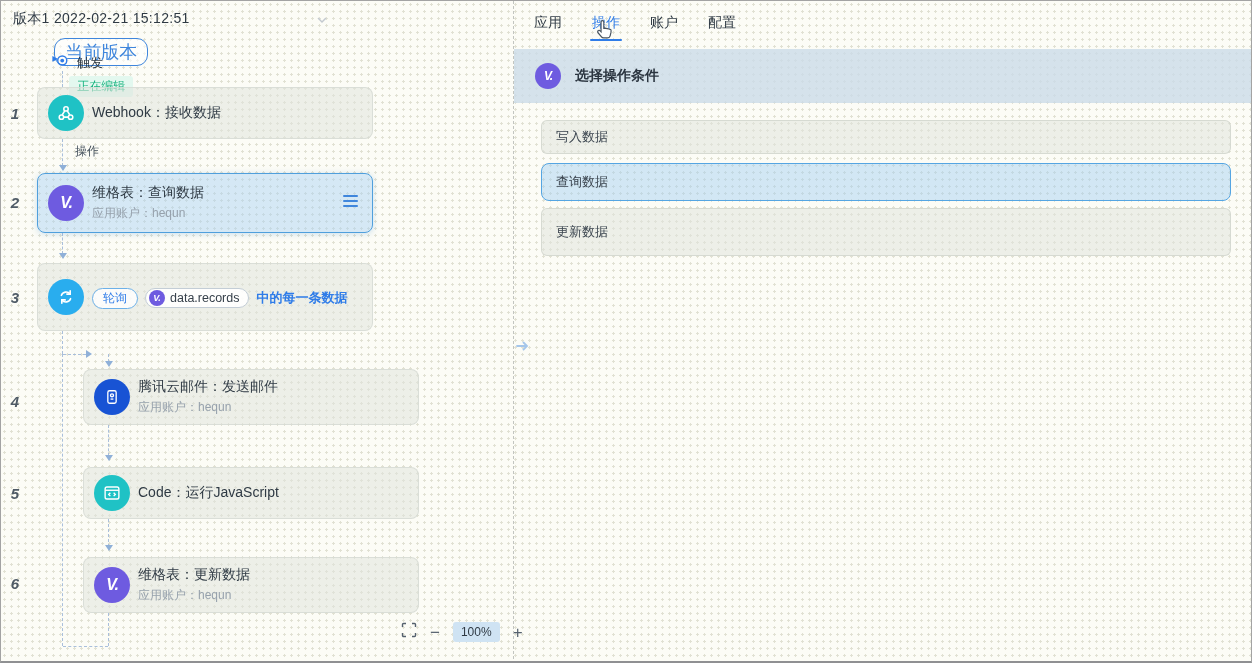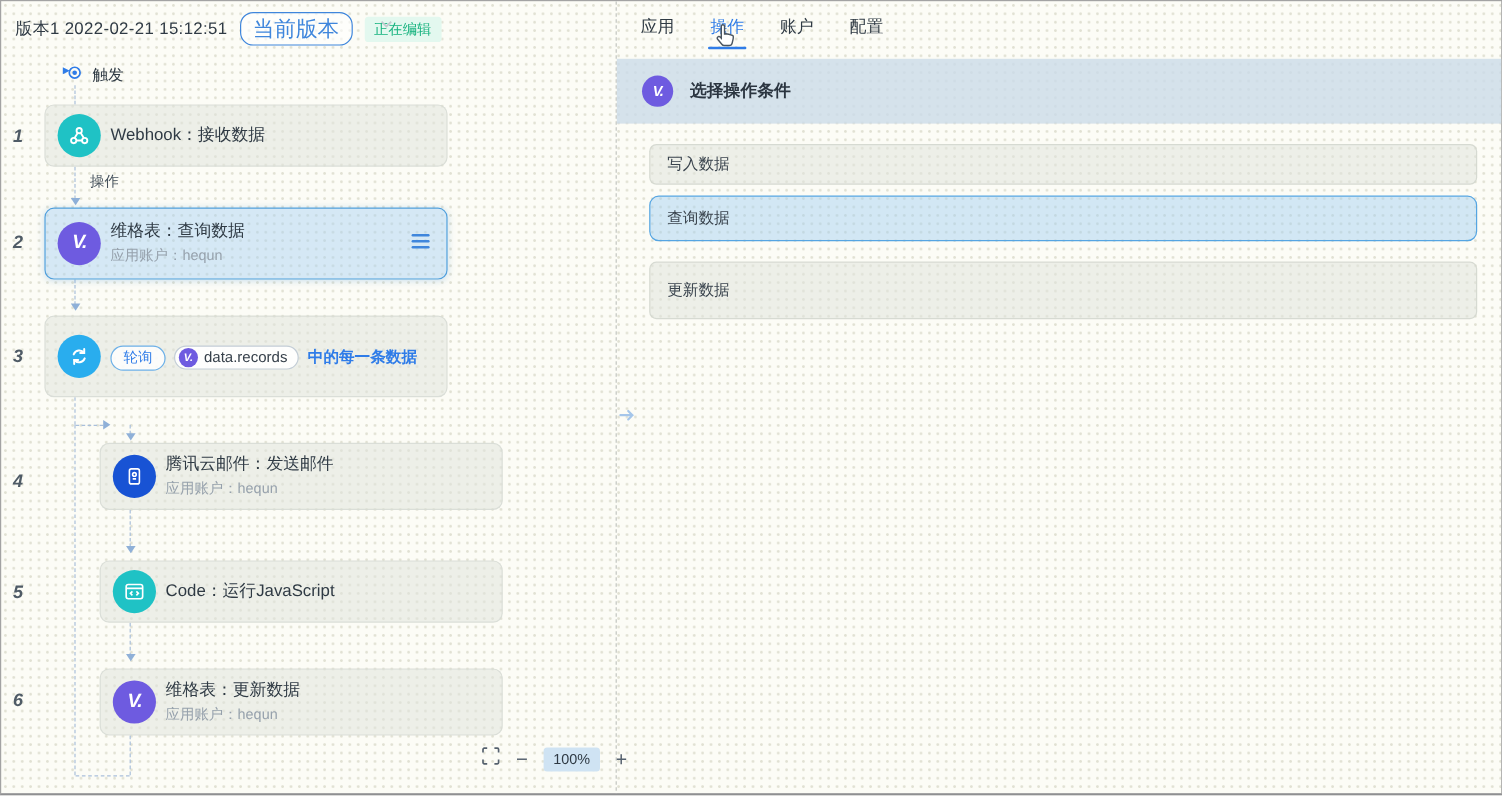--- a/index.html
+++ b/index.html
@@ -7,21 +7,21 @@
   body { font-family:"Liberation Sans","DejaVu Sans",sans-serif; color:#36404a; }
   #app {
     position:relative; width:1252px; height:663px; overflow:hidden;
     border:1px solid #a3a3a3; border-bottom:2px solid #8f9092;
     background-color:#fcfcf6;
     background-image: radial-gradient(#e1e1d3 1px, rgba(0,0,0,0) 1.2px);
     background-size:7px 7px;
   }
 
   
-  .version-bar { position:absolute; left:12px; top:9px; display:flex; align-items:center; gap:10px; }
+  .version-bar { position:absolute; left:12px; top:9px; display:flex; align-items:center; gap:10px;flex-direction:column; }
   .version-title { font-size:14px; color:#2f3a44; letter-spacing:.3px; }
   .badge-current { font-size:18px; color:#3f86dc; border:1px solid #3f86dc; border-radius:11px; padding:1px 10px; background:rgba(255,255,255,.6); }
   .badge-editing { font-size:12px; color:#17b37f; background:#e3f8ef; border-radius:3px; padding:2px 8px; }
   .top-chevron { position:absolute; left:314px; top:12px; color:#c3c9cf; }
 
   
   .trigger-row { position:absolute; left:50px; top:51px; display:flex; align-items:center; gap:8px; font-size:13px; color:#2f3a44; font-weight:500; }
   .step-num { position:absolute; left:6px; width:16px; text-align:center; font-size:15px; font-weight:700; font-style:italic; color:#4f5b66; }
 
   .dash-v { position:absolute; width:0; border-left:1px dashed #a9bfdb; }
@@ -255,16 +255,16 @@
 
     <div class="panel-header">
       <span class="hicon">
           <span class="vika-glyph" style="font-size:12px">V.</span>
         </span>
       <span class="panel-header-title">选择操作条件</span>
     </div>
 
     <div class="option selected" style="top:162px; height:38px">查询数据</div>
     <div class="option" style="top:119px; height:34px">写入数据</div>
-    <div class="option" style="top:217px; height:48px">更新数据</div>
+    <div class="option" style="top:207px; height:48px">更新数据</div>
   </div>
 
 </div>
 
 </body></html>

